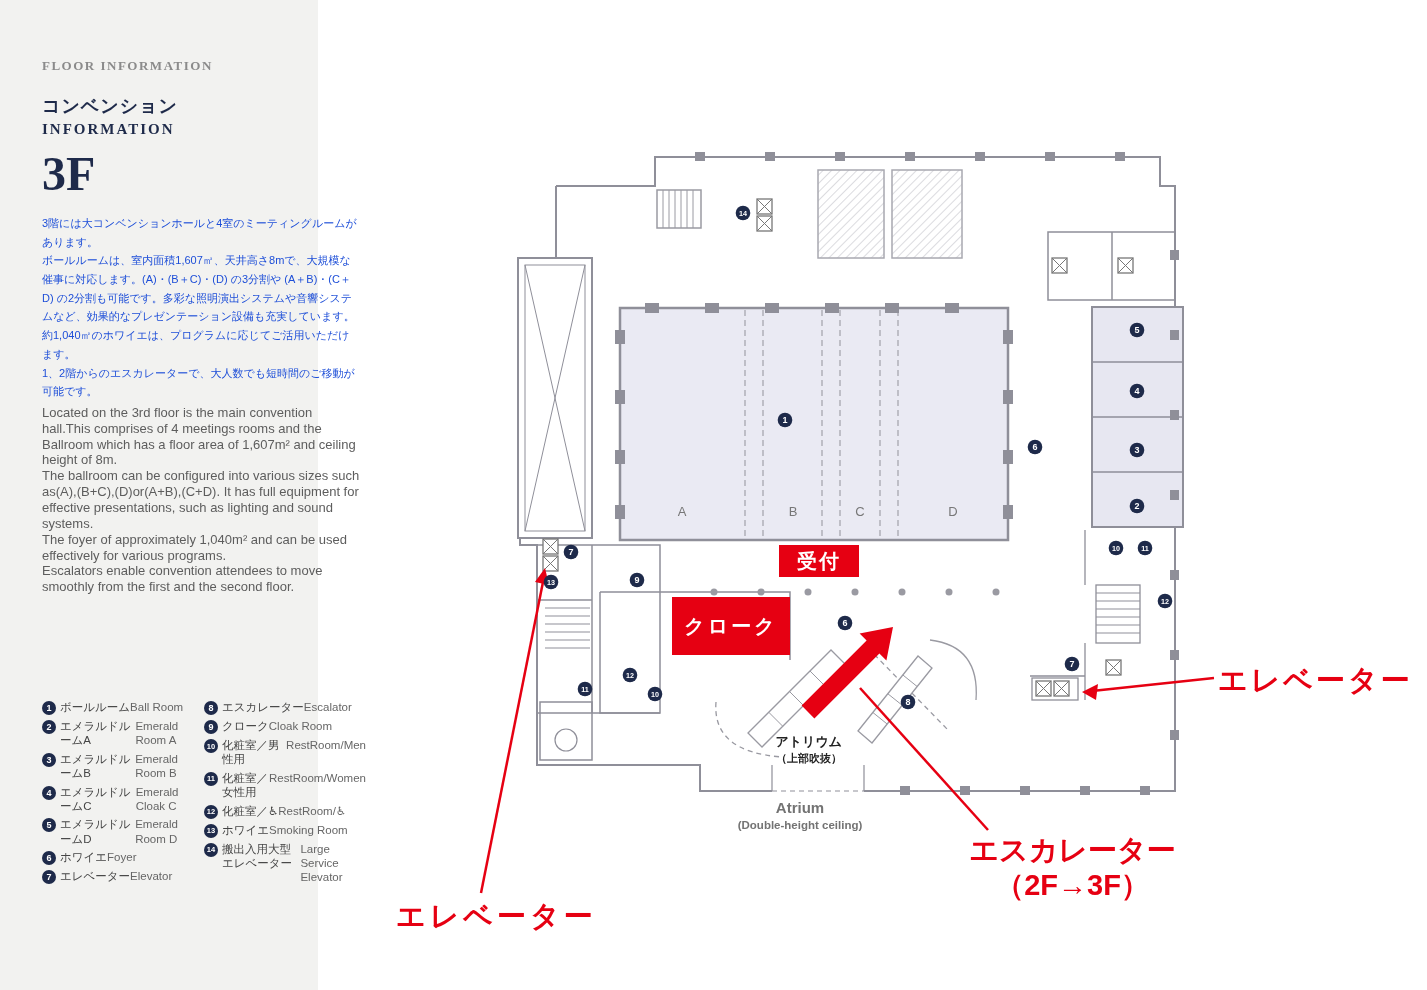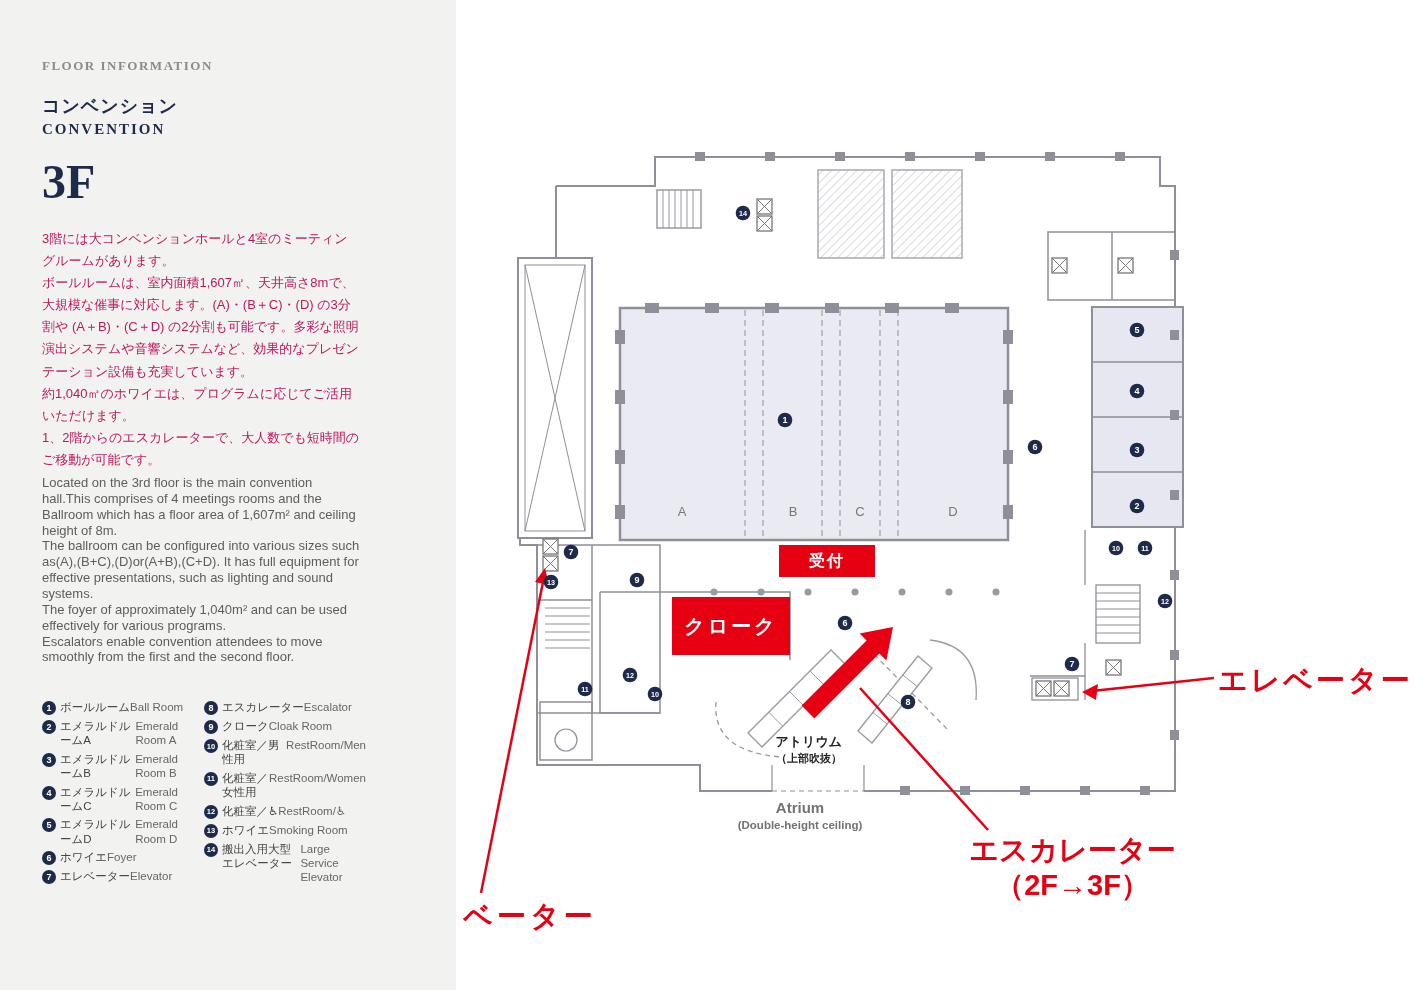--- a/index.html
+++ b/index.html
@@ -5,41 +5,41 @@
   *{margin:0;padding:0;box-sizing:border-box}
   html,body{width:1427px;height:990px;background:#fff;font-family:"Liberation Sans","DejaVu Sans",sans-serif;overflow:hidden}
   .page{position:absolute;inset:0;width:1427px;height:990px}
 
   
   .plan-svg{position:absolute;left:0;top:0;width:1427px;height:990px;z-index:1}
   .sec{fill:#777;font-size:13px;font-family:"Liberation Sans",sans-serif;text-anchor:middle}
   .mk-num{fill:#fff;font-weight:bold;text-anchor:middle;font-family:"Liberation Sans",sans-serif}
 
   
-  .sidebar{position:absolute;left:0;top:0;width:456px;height:990px;background:#f2f2f0;padding:58px 16px 0 42px;z-index:3}
+  .sidebar{position:absolute;left:0;top:0;width:318px;height:990px;background:#f2f2f0;padding:58px 16px 0 42px;z-index:3}
   .eyebrow{font-family:"Liberation Serif",serif;font-size:13px;font-weight:bold;letter-spacing:1.5px;color:#8b8b8b}
   .title-jp{margin-top:20px;font-size:18px;font-weight:bold;color:#1e2a4a;letter-spacing:1px}
   .title-en{font-family:"Liberation Serif",serif;font-size:15px;font-weight:bold;letter-spacing:2px;color:#1e2a4a;margin-top:3px}
-  .floor{font-family:"Liberation Serif",serif;font-size:48px;font-weight:bold;color:#1e2a4a;margin-top:20px;line-height:1}
-  .desc-jp{margin-top:22px;font-size:13px;line-height:1.7;color:#be185d;white-space:pre-line;width:318px}
+  .floor{font-family:"Liberation Serif",serif;font-size:48px;font-weight:bold;color:#1e2a4a;margin-top:12px;line-height:1}
+  .desc-jp{margin-top:16px;font-size:11px;line-height:1.7;color:#1d4ed8;white-space:pre-line;width:318px}
   .desc-en{margin-top:4px;font-size:13px;line-height:1.22;color:#5d5d5d;white-space:pre-line;width:318px}
   .legend{position:absolute;left:42px;top:700px;display:flex;gap:4px}
   .lg-col{display:flex;flex-direction:column;gap:4px}
   .lg-col1{width:158px}
   .lg-col2{width:162px}
   .lg-row{display:flex;gap:4px;align-items:flex-start}
   .lg-num{flex:0 0 14px;width:14px;height:14px;border-radius:50%;background:#1e2a4a;color:#fff;font-size:9px;font-weight:bold;display:inline-flex;align-items:center;justify-content:center;margin-top:1px}
   .lg-txt{display:flex;flex-direction:row}
   .lg-jp{font-size:11.5px;color:#444;line-height:1.25}
   .lg-en{font-size:11.5px;color:#666;line-height:1.25}
 
   
   .redbox{position:absolute;background:#e60012;color:#fff;display:flex;align-items:center;justify-content:center;font-weight:bold;z-index:2}
   .banquet{left:718px;top:328px;width:196px;height:67px;font-size:33px;letter-spacing:3px}
-  .reception{left:779px;top:545px;width:96px;height:32px;font-size:16px;letter-spacing:2px}
+  .reception{left:779px;top:545px;width:80px;height:32px;font-size:20px;letter-spacing:2px}
   .cloak{left:672px;top:597px;width:118px;height:58px;font-size:20px;letter-spacing:3px}
   .redtext{position:absolute;color:#e60012;font-weight:bold;z-index:2}
   .esc-label{left:950px;top:833px;width:245px;text-align:center;font-size:29px;line-height:1.2}
   .elev-right{left:1218px;top:661px;font-size:29px;letter-spacing:3px}
   .elev-left{left:396px;top:897px;font-size:29px;letter-spacing:4px}
 
   
   .atrium-jp{position:absolute;left:742px;top:733px;width:100px;text-align:right;color:#222;font-weight:bold;font-size:13px;line-height:1.35;z-index:2}
   .atrium-jp .sub{font-size:11px;display:block}
   .atrium-en{position:absolute;left:720px;top:799px;width:160px;text-align:center;color:#737373;font-weight:bold;font-size:15px;line-height:1.25;z-index:2}
@@ -296,21 +296,21 @@
     <span class="sub">（上部吹抜）</span>
   </div>
   <div class="atrium-en">
     <span>Atrium</span>
     <span class="sub">(Double-height ceiling)</span>
   </div>
 
   <aside class="sidebar">
     <div class="eyebrow">FLOOR INFORMATION</div>
     <div class="title-jp">コンベンション</div>
-    <div class="title-en">CONVENTION</div>
+    <div class="title-en">INFORMATION</div>
     <div class="floor">3F</div>
     <div class="desc-jp">3階には大コンベンションホールと4室のミーティングルームがあります。
 ボールルームは、室内面積1,607㎡、天井高さ8mで、大規模な催事に対応します。(A)・(B＋C)・(D) の3分割や (A＋B)・(C＋D) の2分割も可能です。多彩な照明演出システムや音響システムなど、効果的なプレゼンテーション設備も充実しています。
 約1,040㎡のホワイエは、プログラムに応じてご活用いただけます。
 1、2階からのエスカレーターで、大人数でも短時間のご移動が可能です。</div>
     <div class="desc-en">Located on the 3rd floor is the main convention hall.This comprises of 4 meetings rooms and the Ballroom which has a floor area of 1,607m² and ceiling height of 8m.
 The ballroom can be configured into various sizes such as(A),(B+C),(D)or(A+B),(C+D). It has full equipment for effective presentations, such as lighting and sound systems.
 The foyer of approximately 1,040m² and can be used effectively for various programs.
 Escalators enable convention attendees to move smoothly from the first and the second floor.</div>
     <div class="legend">
@@ -333,21 +333,21 @@
             <span class="lg-num">3</span>
             <span class="lg-txt">
               <span class="lg-jp">エメラルドルームB</span>
               <span class="lg-en">Emerald Room B</span>
             </span>
           </div>
           <div class="lg-row">
             <span class="lg-num">4</span>
             <span class="lg-txt">
               <span class="lg-jp">エメラルドルームC</span>
-              <span class="lg-en">Emerald Room C</span>
+              <span class="lg-en">Emerald Cloak C</span>
             </span>
           </div>
           <div class="lg-row">
             <span class="lg-num">5</span>
             <span class="lg-txt">
               <span class="lg-jp">エメラルドルームD</span>
               <span class="lg-en">Emerald Room D</span>
             </span>
           </div>
           <div class="lg-row">

